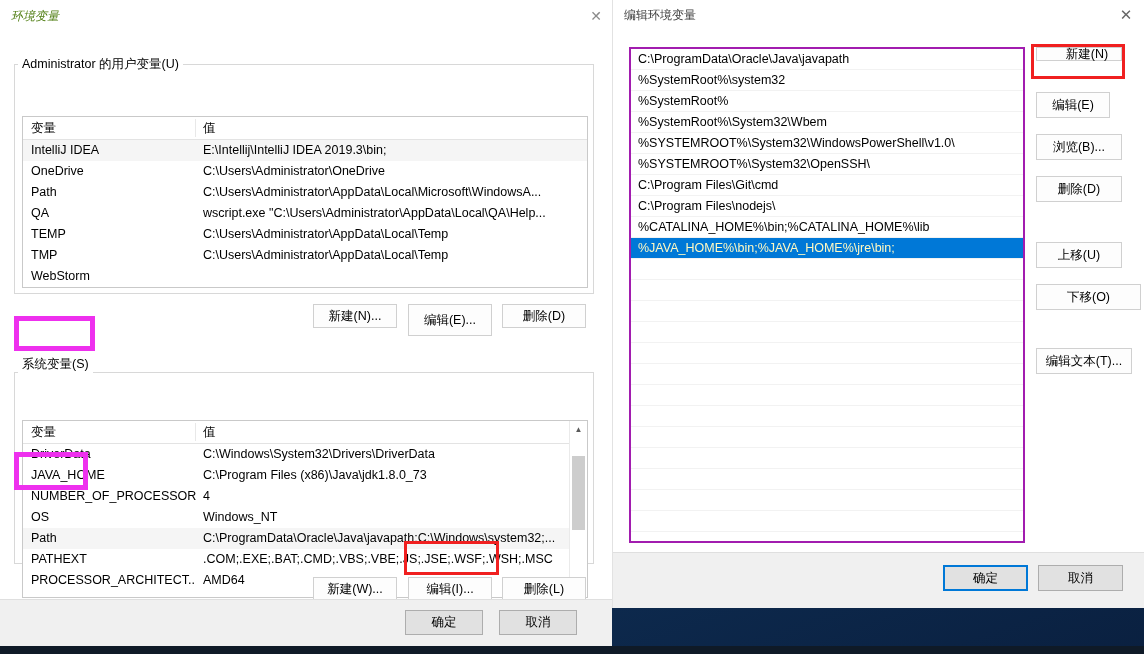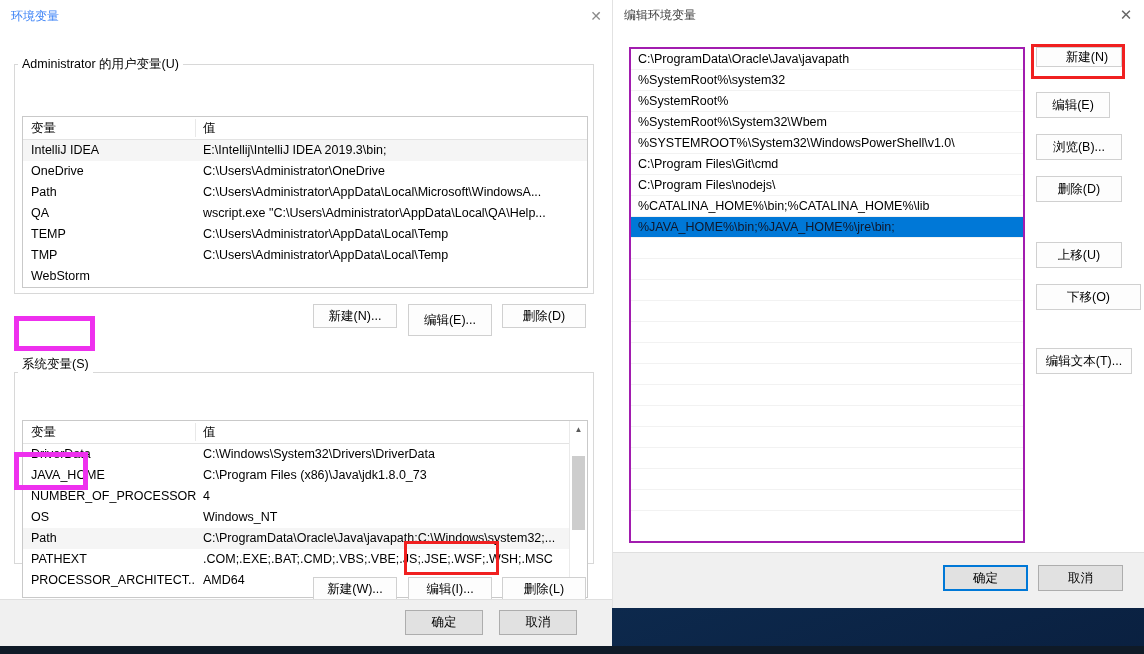--- a/index.html
+++ b/index.html
@@ -44,22 +44,23 @@
   #env-titlebar {
     position: absolute;
     left: 0; top: 0;
     width: 612px; height: 32px;
     background: #ffffff;
   }
   #env-title {
     position: absolute;
     left: 11px; top: 8px;
     font-size: 12px;
-    color: #3b82f6;
-    white-space: nowrap;
+    color: #4d7c0f;
+    white-space: nowrap;
+    font-style: italic;
   }
   #env-close {
     position: absolute;
     left: 580px; top: 2px;
     width: 32px; height: 28px;
     display: flex; align-items: center; justify-content: center;
     color: #8a8a8a;
     font-size: 14px;
     cursor: default;
   }
@@ -260,21 +261,21 @@
   .pl-row .txt {
     position: absolute;
     left: 7px; top: 3px;
     font-size: 12.5px;
     color: #000;
     white-space: nowrap;
   }
   .pl-row.selected {
     background: #0078d7;
   }
-  .pl-row.selected .txt { color: #0f172a; }
+  .pl-row.selected .txt { color: #fef9c3; }
 </style>
 </head>
 <body>
 
 <div id="desktop-background"></div>
 <div id="taskbar"></div>
 
 <div id="env-dialog">
 
   <div id="env-titlebar">
@@ -401,20 +402,23 @@
       <div class="pl-row">
         <div class="txt">%SystemRoot%</div>
       </div>
       <div class="pl-row">
         <div class="txt">%SystemRoot%\System32\Wbem</div>
       </div>
       <div class="pl-row">
         <div class="txt">%SYSTEMROOT%\System32\WindowsPowerShell\v1.0\</div>
       </div>
       <div class="pl-row">
+        <div class="txt">%SYSTEMROOT%\System32\OpenSSH\</div>
+      </div>
+      <div class="pl-row">
         <div class="txt">C:\Program Files\Git\cmd</div>
       </div>
       <div class="pl-row">
         <div class="txt">C:\Program Files\nodejs\</div>
       </div>
       <div class="pl-row">
         <div class="txt">%CATALINA_HOME%\bin;%CATALINA_HOME%\lib</div>
       </div>
       <div class="pl-row selected">
         <div class="txt">%JAVA_HOME%\bin;%JAVA_HOME%\jre\bin;</div>
@@ -427,21 +431,21 @@
       <div class="pl-row"></div>
       <div class="pl-row"></div>
       <div class="pl-row"></div>
       <div class="pl-row"></div>
       <div class="pl-row"></div>
       <div class="pl-row"></div>
       <div class="pl-row"></div>
       <div class="pl-row"></div>
     </div>
 
-    <div class="btn flat" style="left:423px; top:17px; width:86px; height:20px;padding-left:16px;">新建(N)</div>
+    <div class="btn flat" style="left:423px; top:17px; width:86px; height:14px;padding-left:16px;">新建(N)</div>
     <div class="btn flat" style="left:423px; top:62px; width:74px; height:26px;">编辑(E)</div>
     <div class="btn flat" style="left:423px; top:104px; width:86px; height:26px;">浏览(B)...</div>
     <div class="btn flat" style="left:423px; top:146px; width:86px; height:26px;">删除(D)</div>
     <div class="btn flat" style="left:423px; top:212px; width:86px; height:26px;">上移(U)</div>
     <div class="btn flat" style="left:423px; top:254px; width:105px; height:26px;">下移(O)</div>
     <div class="btn flat" style="left:423px; top:318px; width:96px; height:26px;">编辑文本(T)...</div>
   </div>
 
   <div id="edit-footer">
     <div class="btn default-focus" style="left:330px; top:12px; width:85px; height:26px;">确定</div>

